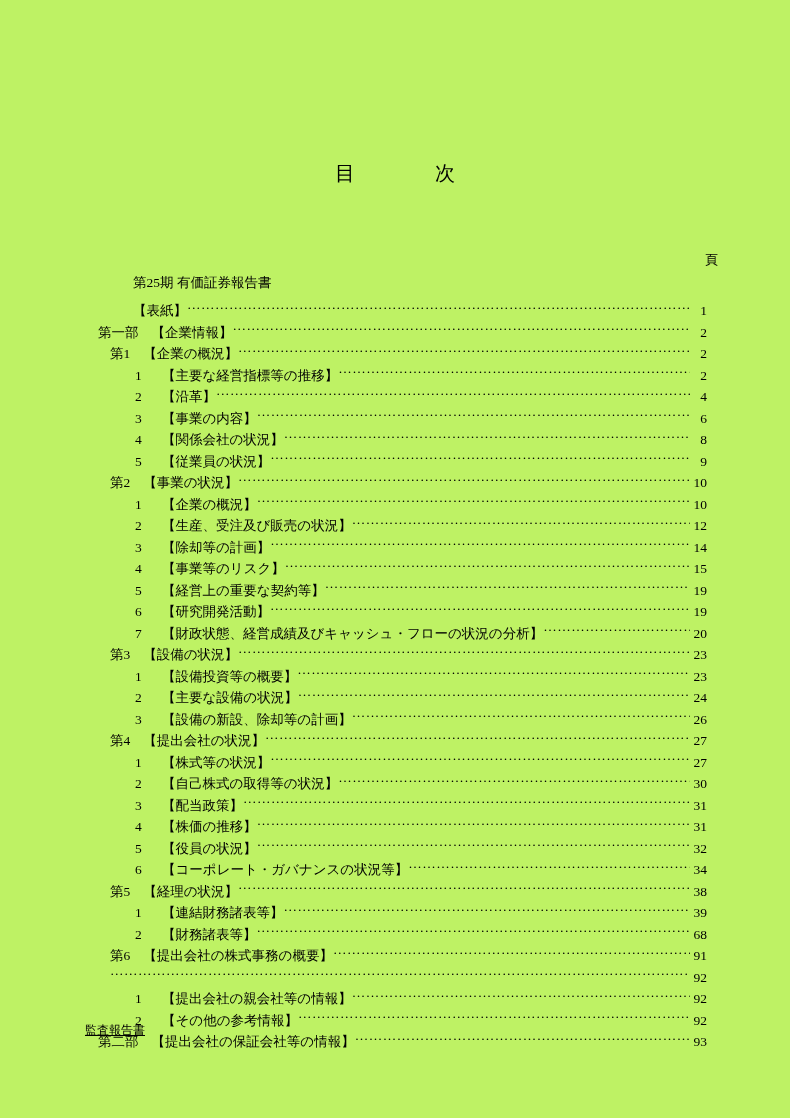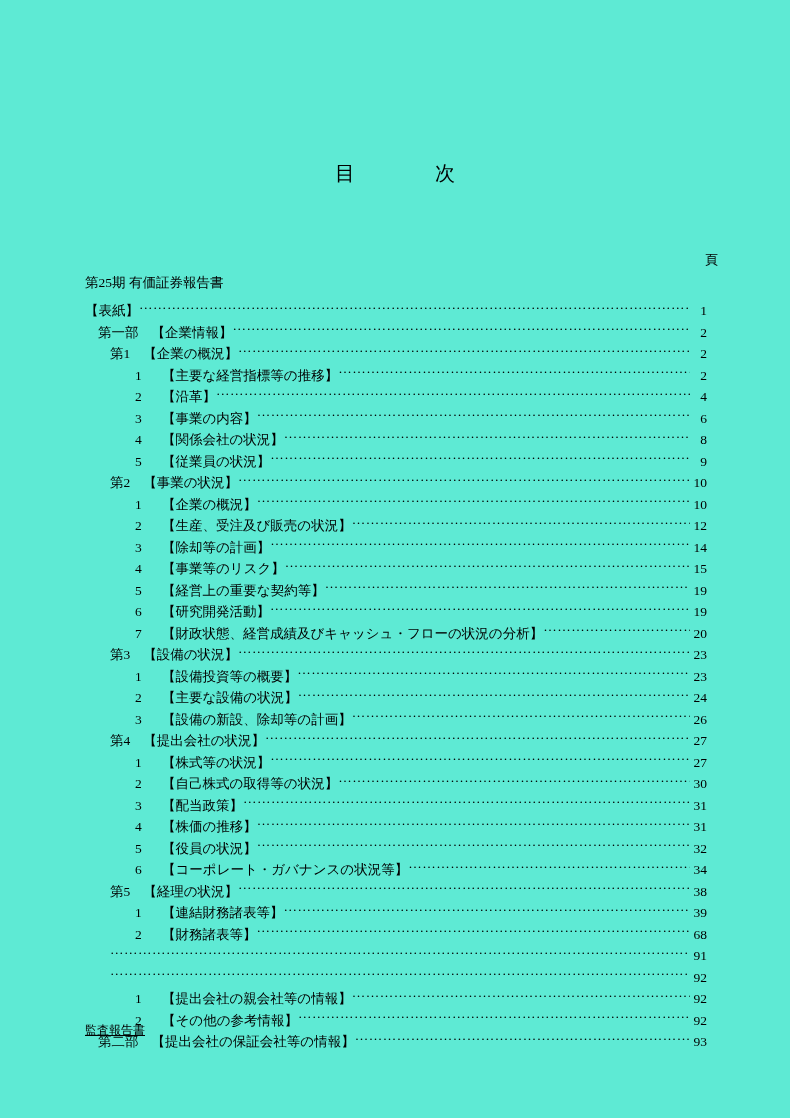--- a/index.html
+++ b/index.html
@@ -14,21 +14,21 @@
     font-family: "Liberation Serif", "DejaVu Serif", serif;
     color: #000000;
     overflow: hidden;
   }
 
   .page {
     position: absolute;
     left: 0; top: 0;
     width: 790px;
     height: 1118px;
-    background: #5eead4;
+    background: #bef264;
   }
 
   
   .doc-title {
     position: absolute;
     left: 0;
     top: 160px;
     width: 790px;
     text-align: center;
     font-size: 20px;
@@ -89,21 +89,21 @@
   }
 
   .pagenum {
     flex: 0 0 auto;
     text-align: right;
     min-width: 17px;
     font-size: 13.5px;
   }
 
   
-  .lvl0 { padding-left: 0px; }      
+  .lvl0 { padding-left: 0px; margin-left: 48px; }      
   .lvl1 { padding-left: 13px; }     
   .lvl2 { padding-left: 25px; font-family: Liberation Serif, serif; }     
   .lvl3 { padding-left: 50px; }     
 
   
   .num {
     display: inline-block;
     min-width: 14px;
   }
   .gap-md { display: inline-block; width: 13px; }
@@ -336,20 +336,21 @@
         <span class="pagenum">39</span>
       </div>
       <div class="toc-row lvl3">
         <span class="toc-label"><span class="num">2</span><span class="gap-md"></span><span>【財務諸表等】</span></span>
         <span class="leader">
           <span class="dots">……………………………………………………………………………………………………………………………………………………………………………………………………………………………………………………………………………………………………………………………………………………………………………………………………………………………………………………………………………………………………………………………………………………</span>
         </span>
         <span class="pagenum">68</span>
       </div>
       <div class="toc-row lvl2">
+        <span class="toc-label"><span class="num">第6</span><span class="gap-md"></span><span>【提出会社の株式事務の概要】</span></span>
         <span class="leader">
           <span class="dots">……………………………………………………………………………………………………………………………………………………………………………………………………………………………………………………………………………………………………………………………………………………………………………………………………………………………………………………………………………………………………………………………………………………</span>
         </span>
         <span class="pagenum">91</span>
       </div>
       <div class="toc-row lvl2">
         <span class="leader">
           <span class="dots">……………………………………………………………………………………………………………………………………………………………………………………………………………………………………………………………………………………………………………………………………………………………………………………………………………………………………………………………………………………………………………………………………………………</span>
         </span>
         <span class="pagenum">92</span>

